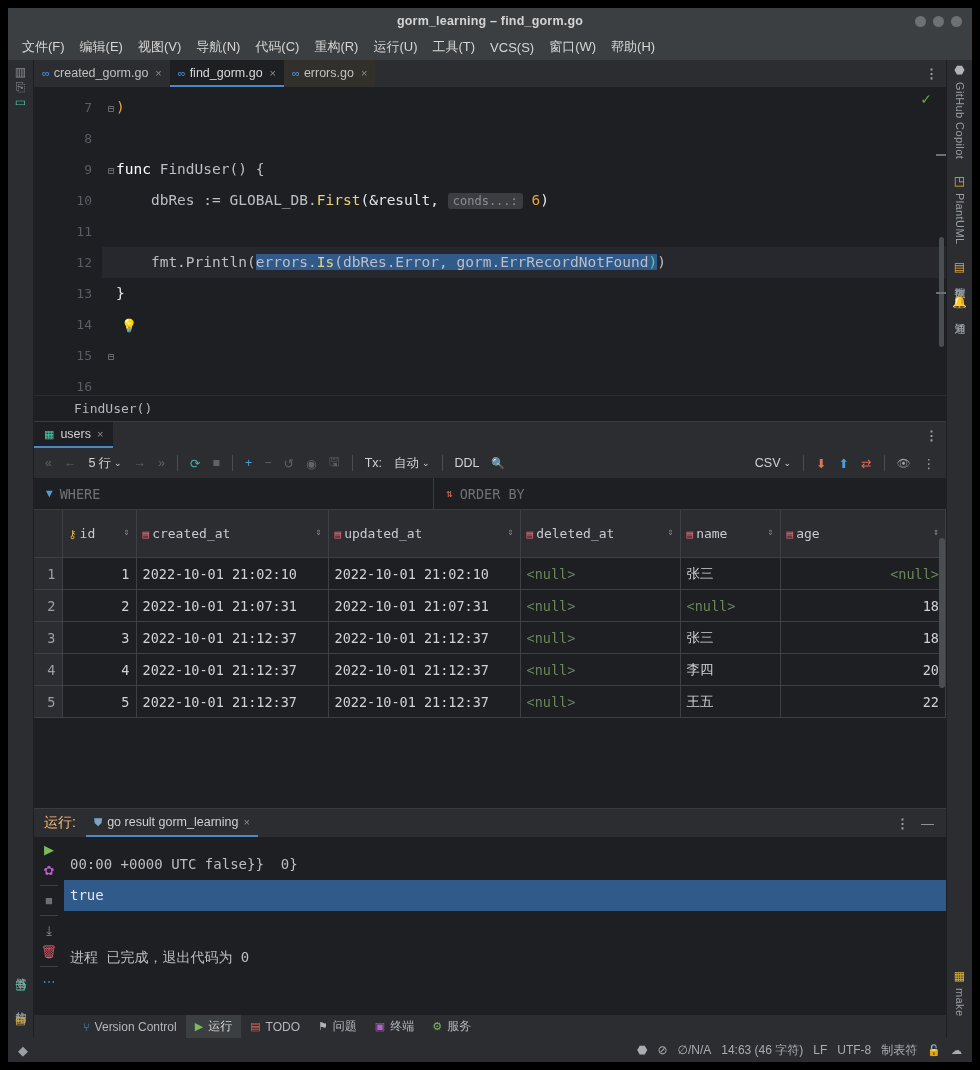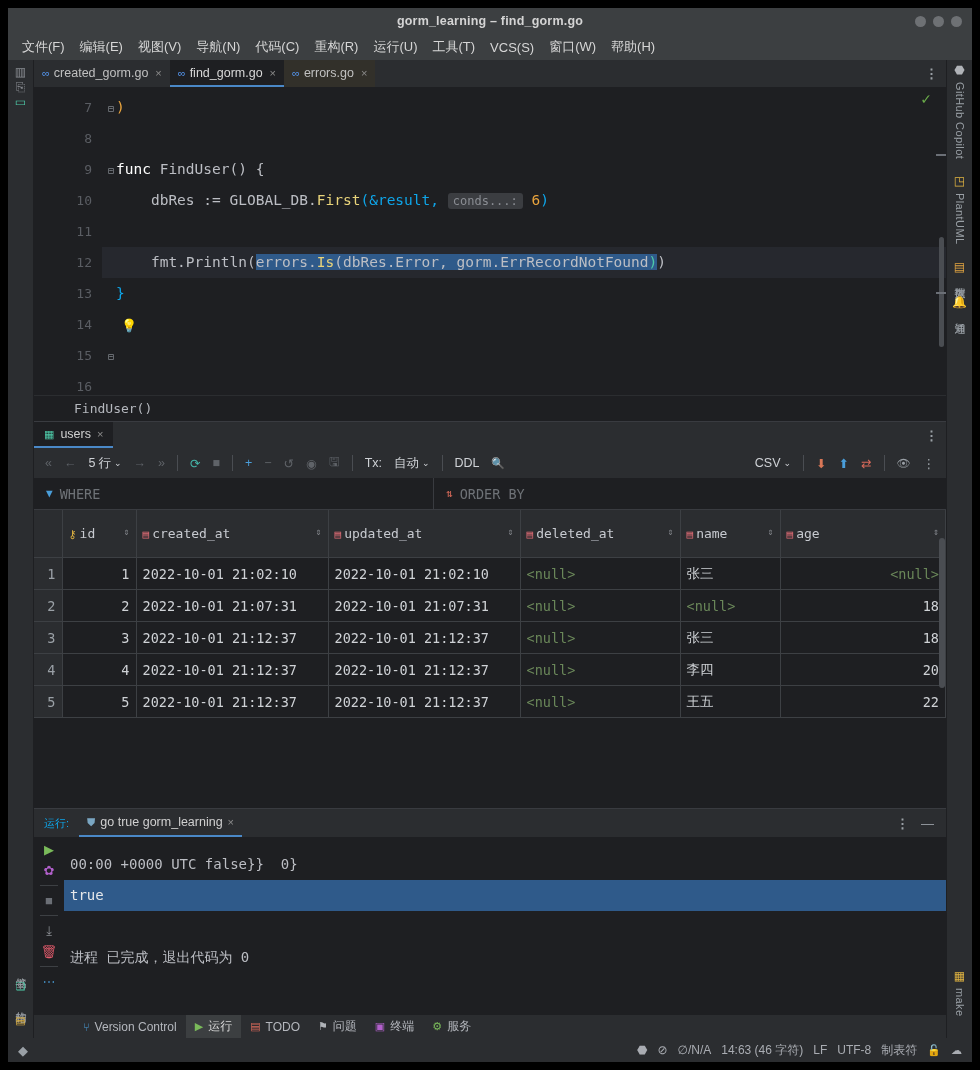--- a/index.html
+++ b/index.html
@@ -75,21 +75,21 @@
   .code {
     flex:1 1 auto; position:relative; font-family:"DejaVu Sans Mono", monospace;
     font-size:14.5px; padding-top:5px; overflow:hidden;
   }
   .code .cl { height:31px; line-height:31px; white-space:pre; padding-left:14px; color:#bcbec4;}
   .code .cl.cur { background:#26282e; }
   .kw { color:#ffffff; }
   .fnY { color:#e8d37a; }
   .id { color:#bcbec4; }
   .num { color:#e8a33d; }
-  .punc { color:#0ea5e9; }
+  .punc { color:#e5e5e5; }
   .hintchip { background:#3b3d41; color:#8a8d93; font-size:12px; padding:1px 5px; border-radius:3px;}
   .sel { background:#2f5a8a; }
   .pkg { color:#4ec9a8; }
   .editorwrap .checkmark { position:absolute; right:14px; top:4px; color:#6aab4a; font-size:14px;}
   .editorwrap .vscroll { position:absolute; right:2px; width:5px; background:#4a4d52; border-radius:3px;}
   .editorwrap .tickm { position:absolute; right:0px; width:10px; height:2px; background:#6b6f76;}
 
   
   .breadcrumb {
     height:26px; flex:0 0 26px; background:#1e1f22; border-top:1px solid #2b2d30;
@@ -147,21 +147,21 @@
   }
   table.g td.rowno { background:#2b2d30; color:#9aa0a6; text-align:right; width:28px; padding-right:6px;}
   table.g td.num { text-align:right; }
   table.g td .null { color:#6a8759; }
   table.g th.idx { background:#2b2d30; width:28px;}
   .gscroll { position:absolute; right:1px; top:28px; width:6px; height:150px; background:#4a4d52; border-radius:3px;}
 
   
   .runpanel { flex:0 0 206px; display:flex; flex-direction:column; background:#1e1f22; border-top:1px solid #393b40;}
   .runhdr { height:28px; flex:0 0 28px; background:#2b2d30; display:flex; align-items:center; padding-left:10px; gap:10px;}
-  .runhdr .lbl { font-size:11px; color:#0ea5e9;}
+  .runhdr .lbl { font-size:14px; color:#fdba74;}
   .runtab {
     display:flex; align-items:center; gap:5px; height:28px; padding:0 8px;
     font-size:12.5px; color:#d0d0d0; border-bottom:2px solid #4a88c7;
   }
   .runtab .gico { color:#7aa6c2; font-size:11px;}
   .runtab .x { color:#8c8c8c; font-size:11px;}
   .runhdr .right { margin-left:auto; display:flex; align-items:center; gap:12px; padding-right:12px; color:#9aa0a6;}
   .runbody { flex:1 1 auto; display:flex; min-height:0;}
   .rungutter {
     width:30px; flex:0 0 30px; background:#1e1f22; display:flex; flex-direction:column;
@@ -422,21 +422,21 @@
           </table>
           <div class="gscroll"></div>
         </div>
       </div>
 
       <div class="runpanel">
         <div class="runhdr">
           <span class="lbl">运行:</span>
           <div class="runtab">
             <span class="gico">⛊</span>
-            <span>go true gorm_learning</span>
+            <span>go result gorm_learning</span>
             <span class="x">×</span>
           </div>
           <div class="right">
             <span style="font-weight:bold;">⋮</span>
             <span>—</span>
           </div>
         </div>
         <div class="runbody">
           <div class="rungutter">
             <span class="ri" style="color:#7aba5a;">▶</span>

